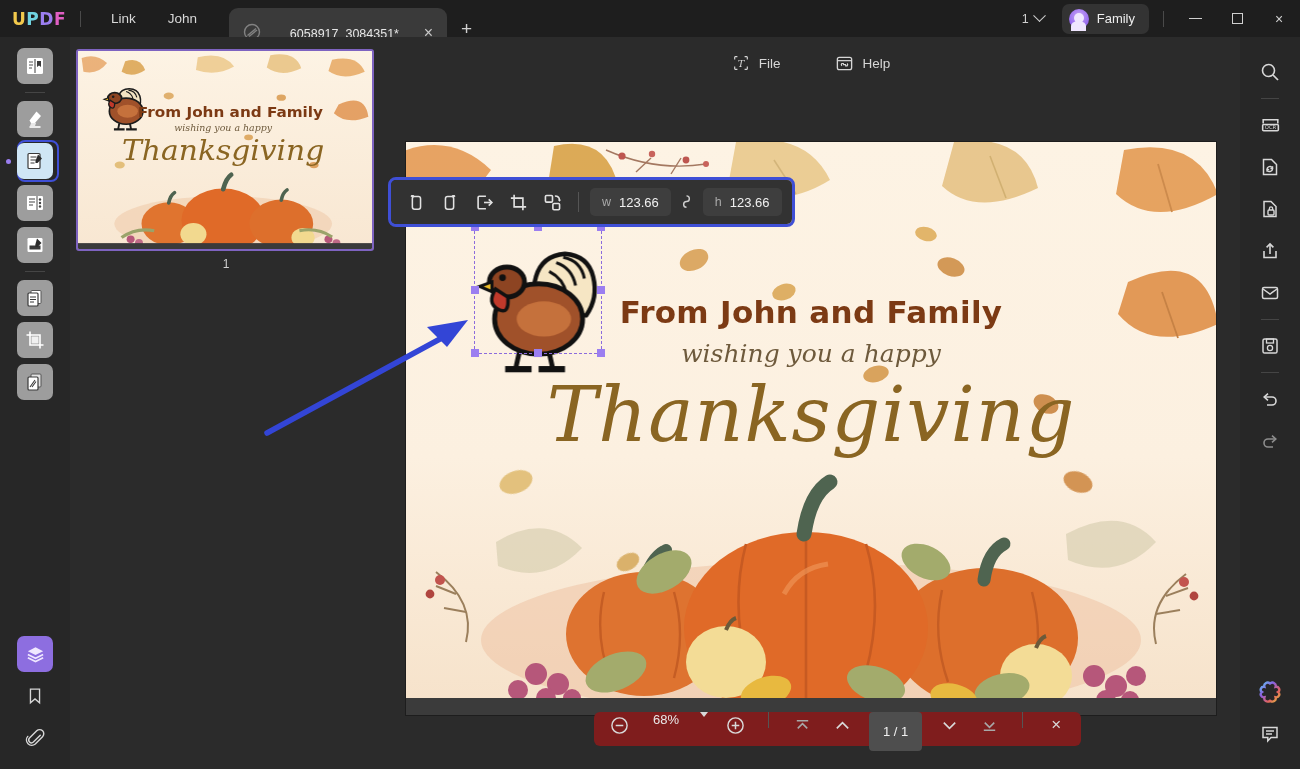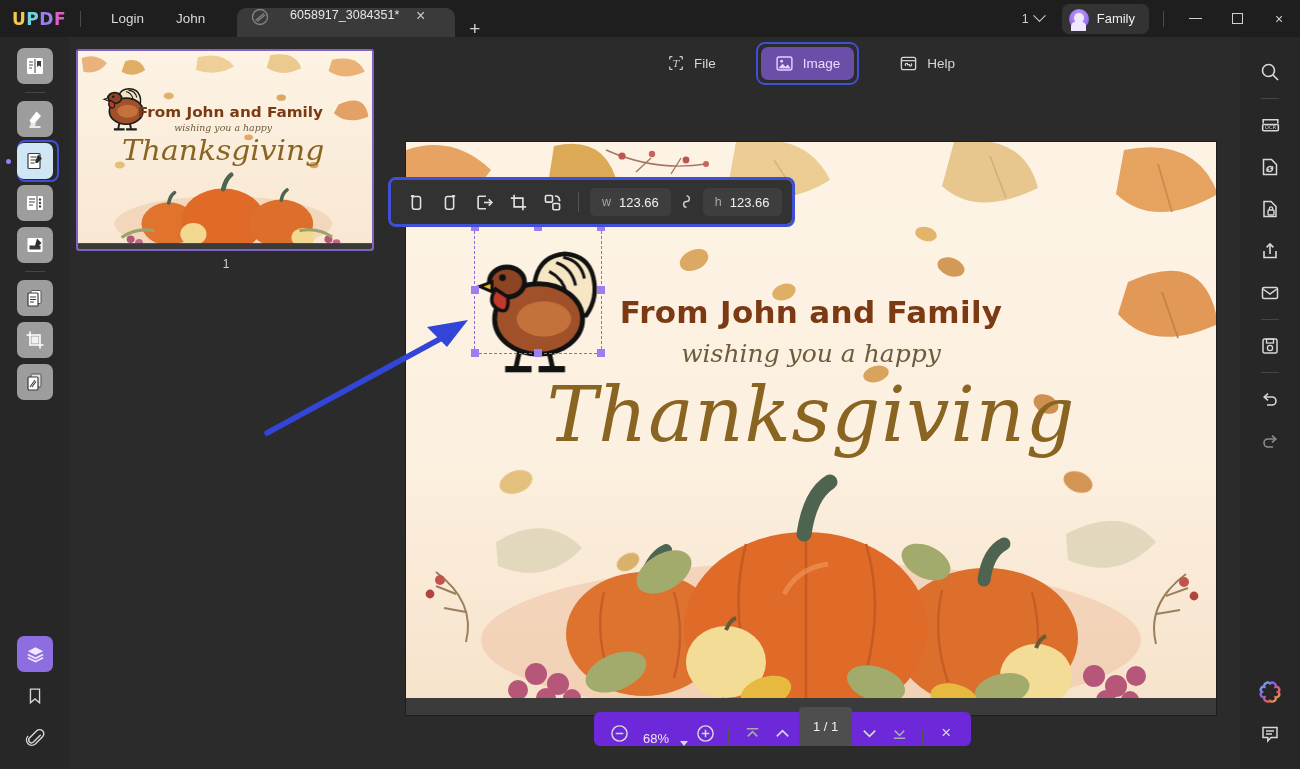--- a/index.html
+++ b/index.html
@@ -23,21 +23,21 @@
   .logo span:nth-child(1){color:#f2c94c}
   .logo span:nth-child(2){color:#6fd3e0}
   .logo span:nth-child(3){color:#9b7ef0}
   .logo span:nth-child(4){color:#e05fc4}
   .tb-div { width:1px; height:16px; background:#4a4a4a; margin:0 14px; }
   .menu-item {
     color:#d8d8d8; font-size:13.5px; padding:6px 16px; cursor:default;
   }
   .tabstrip { display:flex; align-items:flex-end; height:37px; margin-left:16px; }
   .doctab {
-    display:flex; align-items:flex-start; height:33px; padding:0 24px 0 14px;
+    display:flex; align-items:flex-end; height:33px; padding:0 8px 0 14px;
     background:#3a3a3a; border-radius:9px 9px 0 0; min-width:218px;
     position:relative; top:4px;
   }
   .doctab .ficon { width:18px; height:18px; opacity:.55; margin-right:10px; }
   .doctab .tname { color:#e6e6e6; font-size:12.5px; flex:1; text-align:center; }
   .doctab .tclose { color:#c9c9c9; font-size:16px; padding:0 6px; line-height:1; }
   .newtab { color:#cfcfcf; font-size:19px; margin-left:14px; line-height:1; position:relative; top:1px;}
 
   .tb-right { margin-left:auto; display:flex; align-items:center; height:37px; }
   .winnum { color:#cfcfcf; font-size:12.5px; display:flex; align-items:center; gap:6px; padding:4px 8px;}
@@ -139,22 +139,22 @@
   .dimlab{color:#a9a9a9;font-size:12.5px;}
   .dimval{color:#f0f0f0;font-size:13px;}
   .linkicon{width:24px;display:flex;justify-content:center;}
 
   
   .arrowsvg { position:absolute; left:255px; top:295px; pointer-events:none; }
 
   
   .zoombar {
     position:absolute; left:594px; top:712px; height:34px;
-    background:#6d28d9; border-radius:6px; display:flex; align-items:flex-end;
-    padding:0 12px; gap:4px;
+    background:#7f1d1d; border-radius:6px; display:flex; align-items:flex-start;
+    padding:0 12px; gap:14px;
   }
   .zb { width:26px;height:26px;display:flex;align-items:center;justify-content:center;color:#d9d9d9;}
   .zpct{color:#e8e8e8;font-size:13px;padding:0 6px;min-width:40px;text-align:center;}
   .caret{width:0;height:0;border-left:4.5px solid transparent;border-right:4.5px solid transparent;border-top:5px solid #d9d9d9;}
   .zdiv{width:1px;height:16px;background:#555;margin:0 6px;}
   .pagebox{background:#4e4e4e;border-radius:4px;padding:12px 14px;color:#f0f0f0;font-size:13px;}
 
   
   .rightrail { position:absolute; right:0; top:37px; width:60px; height:732px; background:#272727; }
   .rr-slot{height:42px;display:flex;align-items:center;justify-content:center;}
@@ -164,21 +164,21 @@
 </head>
 <body>
 
 <div id="app">
 
   <div class="titlebar">
     <div class="logo">
       <span>U</span><span>P</span><span>D</span><span>F</span>
     </div>
     <div class="tb-div"></div>
-    <div class="menu-item">Login</div>
+    <div class="menu-item">Link</div>
     <div class="menu-item">John</div>
 
     <div class="tabstrip">
       <div class="doctab">
         <span class="ficon">
           <svg width="18" height="18" viewBox="0 0 18 18">
               <circle cx="9" cy="9" r="7.5" fill="none" stroke="#bdbdbd" stroke-width="1.4"></circle>
               <path d="M4.5 12.5 13 5.5" stroke="#bdbdbd" stroke-width="1.4"></path>
               <path d="M6 13.5 14 7" stroke="#bdbdbd" stroke-width="1.4"></path>
             </svg>
@@ -398,32 +398,20 @@
     <div class="mtab">
       <span>
         <svg width="18" height="18" viewBox="0 0 20 20">
             <path d="M3 3h3M3 3v3M17 3h-3M17 3v3M3 17h3M3 17v-3M17 17h-3M17 17v-3" stroke="#d6d6d6" stroke-width="1.3" fill="none"></path>
             <text x="10" y="14.5" font-family="DejaVu Serif, serif" font-style="italic" font-size="11" fill="#d6d6d6" text-anchor="middle">T</text>
           </svg>
       </span>
       <span>File</span>
     </div>
 
-    <div class="mtab-hl">
-      <div class="mtab sel">
-        <span>
-          <svg width="19" height="19" viewBox="0 0 20 20">
-              <rect x="2.2" y="3.2" width="15.6" height="13.6" rx="2" fill="none" stroke="#e3d3ff" stroke-width="1.5"></rect>
-              <circle cx="7" cy="7.6" r="1.5" fill="#e3d3ff"></circle>
-              <path d="M3.5 15 8 10.3l3 3.2 2.5-2.4 3 4.1z" fill="#e3d3ff"></path>
-            </svg>
-        </span>
-        <span>Image</span>
-      </div>
-    </div>
 
     <div class="mtab">
       <span>
         <svg width="19" height="19" viewBox="0 0 20 20">
             <rect x="2.5" y="3.5" width="15" height="13" rx="2" fill="none" stroke="#d6d6d6" stroke-width="1.4"></rect>
             <path d="M2.5 7h15" stroke="#d6d6d6" stroke-width="1.3"></path>
             <path d="M7.2 12.6a2 2 0 0 1 0-2.6h2.2M12.8 10a2 2 0 0 1 0 2.6h-2.2M8.4 11.3h3.2" stroke="#d6d6d6" stroke-width="1.3" fill="none"></path>
           </svg>
       </span>
       <span>Help</span>

